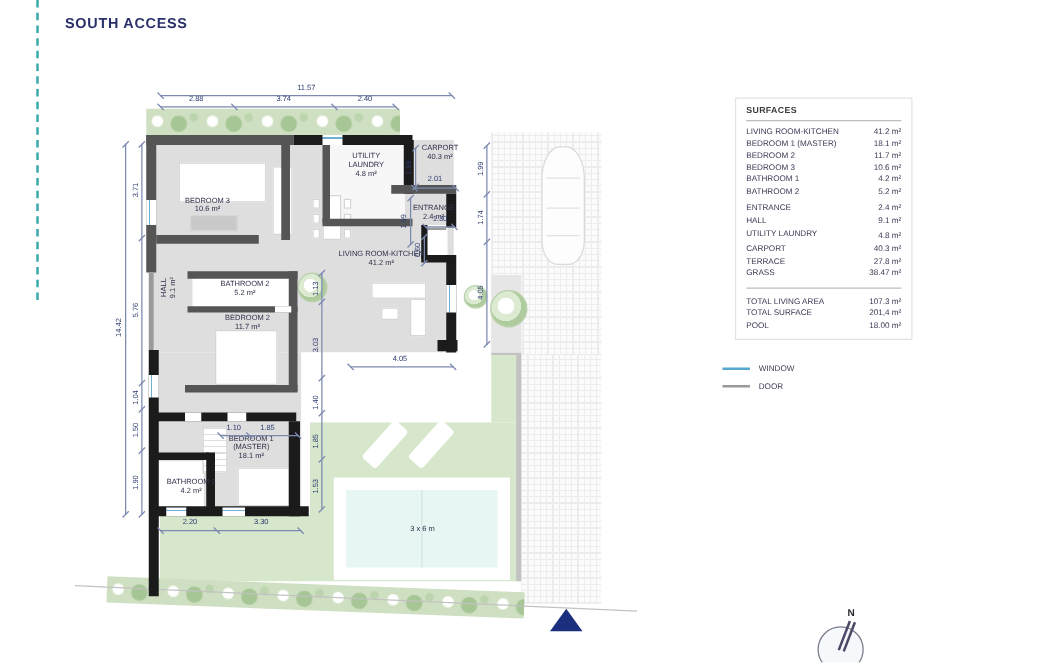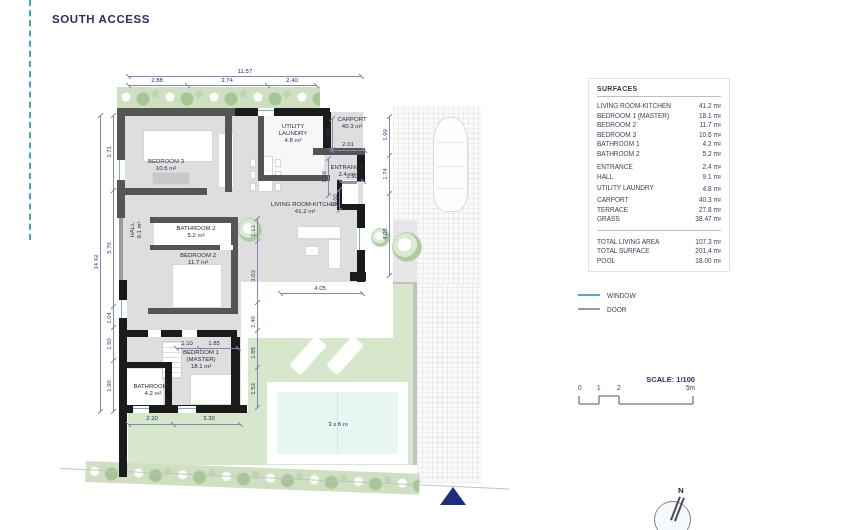--- a/index.html
+++ b/index.html
@@ -358,32 +358,20 @@
     <div class="lrow">
       <span class="glyph gl-window"></span>
       <span class="ltext">WINDOW</span>
     </div>
     <div class="lrow">
       <span class="glyph gl-door"></span>
       <span class="ltext">DOOR</span>
     </div>
   </div>
 
-  <div id="scaleblock">
-    <div class="slabel">SCALE: 1/100</div>
-    <div class="snums">
-      <span style="left:0;">0</span>
-      <span style="left:19px;">1</span>
-      <span style="left:39px;">2</span>
-      <span style="right:0;">5m</span>
-    </div>
-    <svg width="117" height="14">
-      <path d="M1 3 V11 H21 V3 H41 V11 H115 V3" fill="none" stroke="#44507c" stroke-width="1"></path>
-    </svg>
-  </div>
 
   <div id="southtri"></div>
   <div id="northcircle"></div>
   <div class="needle" style="left:670px;top:495px;"></div>
   <div class="needle" style="left:674px;top:496px;"></div>
   <div id="nlabel">N</div>
 
 </div>
 
 </body></html>

